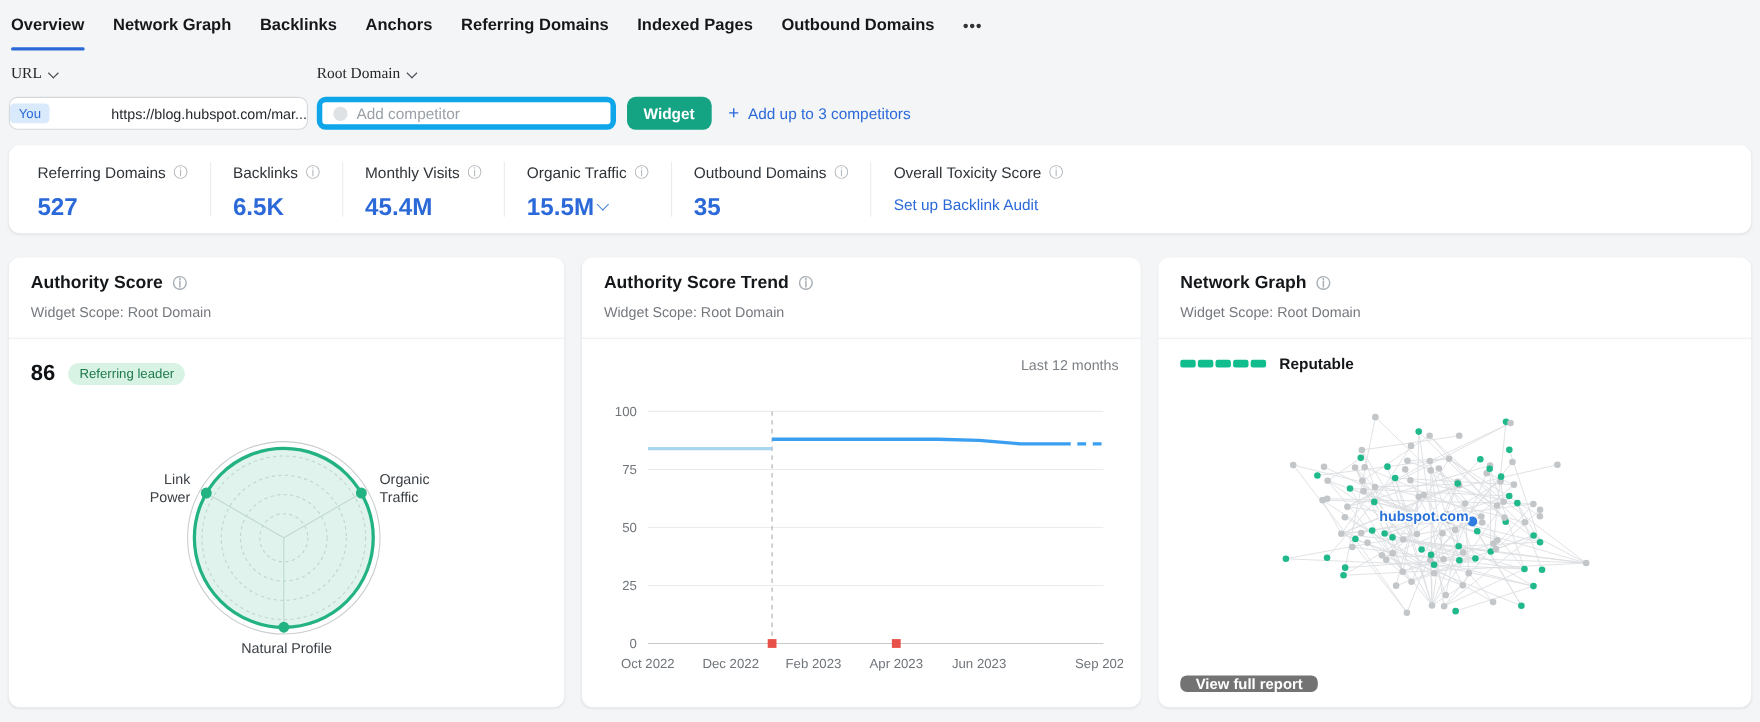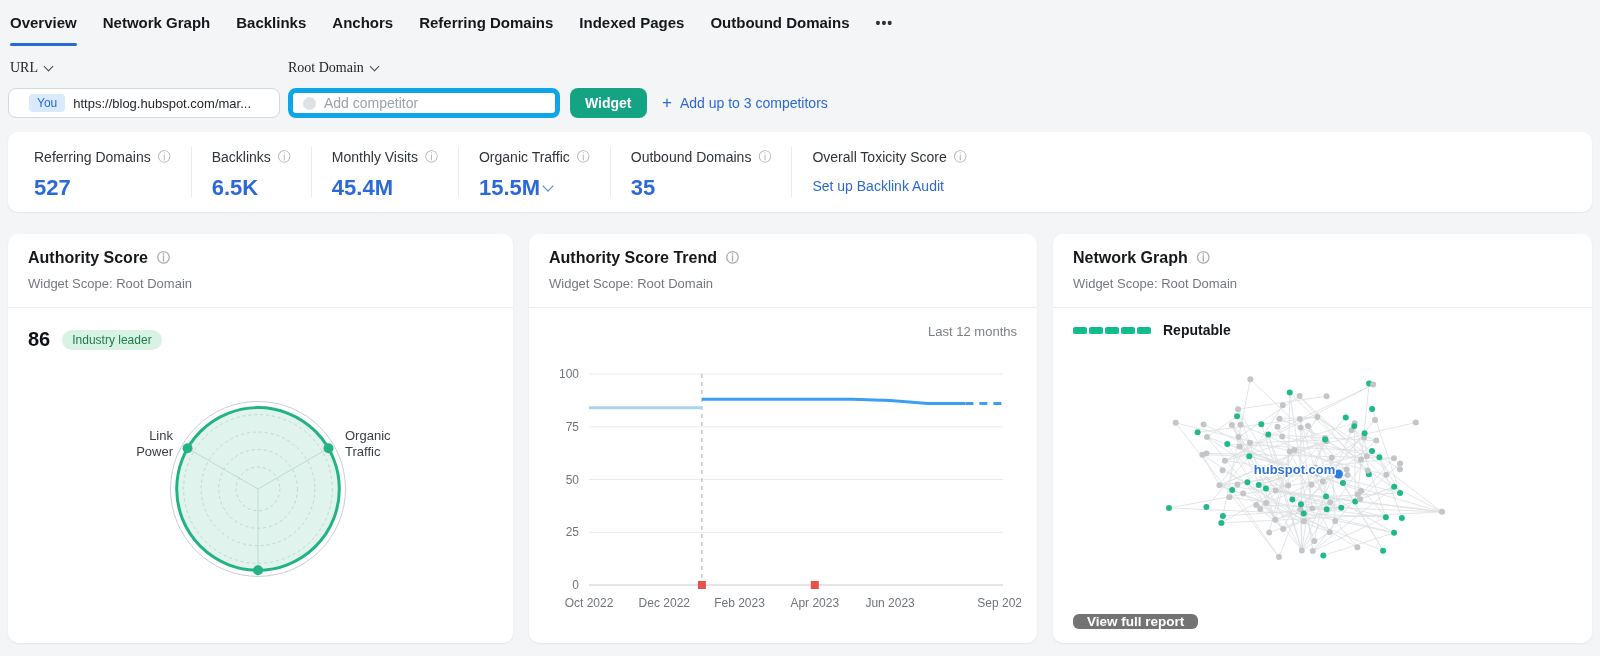--- a/index.html
+++ b/index.html
@@ -17,21 +17,21 @@
   .tab.active::after{content:"";position:absolute;left:0;right:0;bottom:0;height:3px;background:#2b69d9;border-radius:2px;}
   .tab.more{font-size:14px;letter-spacing:1px;color:#2e3338;}
   
   .filters{position:absolute;top:60px;left:0;right:0;height:22px;}
   .scope{position:absolute;display:flex;align-items:center;gap:7px;font-size:14px;color:#22262a;cursor:pointer;font-family:Liberation Serif, serif;}
   .scope.url{left:10px;} .scope.root{left:288px;}
   .chev{display:inline-block;width:7px;height:7px;border-right:1.6px solid #44494f;border-bottom:1.6px solid #44494f;transform:rotate(45deg);margin-top:-4px;}
   .chev-blue{border-color:#4a86d8;margin-left:4px;width:8px;height:8px;}
   
   .inputs{position:absolute;top:88px;left:0;right:0;height:30px;}
-  .target-input{position:absolute;left:8px;width:272px;height:30px;background:#fff;border:1px solid #d5d8db;border-radius:8px;display:flex;align-items:center;gap:8px;padding:0 20px;cursor:text;}
+  .target-input{position:absolute;left:8px;width:272px;height:30px;background:#fff;border:1px solid #d5d8db;border-radius:8px;display:flex;align-items:center;gap:8px;padding:0 0;cursor:text;justify-content:space-between;}
   .you-badge{background:#d9eafc;color:#2b69d9;font-size:12px;padding:2px 8px;border-radius:4px;flex:none;}
   .url-text{font-size:13px;color:#24282c;white-space:nowrap;overflow:hidden;}
   .competitor-input{position:absolute;left:288px;width:272px;height:30px;background:#fff;border:5px solid #0ea5e9;border-radius:8px;display:flex;align-items:center;gap:8px;padding:0 10px;}
   .dot-icon{width:13px;height:13px;border-radius:50%;background:#dfe2e5;flex:none;}
   .competitor-input input{border:none;outline:none;background:transparent;font-size:14px;color:#24282c;width:100%;font-family:inherit;}
   .competitor-input input::placeholder{color:#9aa1a8;}
   .compare-btn{position:absolute;left:570px;height:30px;padding:0 15px;background:#14a483;border:none;border-radius:8px;color:#fff;font-weight:700;font-size:14px;cursor:pointer;font-family:inherit;}
   .add-comp-link{position:absolute;left:662px;line-height:30px;font-size:14px;color:#2b69d9;text-decoration:none;cursor:pointer;display:flex;gap:8px;align-items:center;}
   .add-comp-link .plus{font-size:17px;font-weight:400;}
   
@@ -166,40 +166,41 @@
       <div class="card-head">
         <div class="card-title">
           <span>Authority Score</span>
           <span class="info">ⓘ</span>
         </div>
         <div class="card-scope">Widget Scope: Root Domain</div>
       </div>
       <div class="card-body">
         <div class="score-row">
           <span class="score-num">86</span>
-          <span class="score-badge">Industry leader</span>
+          <span class="score-badge">Referring leader</span>
         </div>
         <svg id="radar-svg" viewBox="0 0 505 337">
             <circle cx="250" cy="182" r="22.0" fill="none" stroke="#d9dcdf" stroke-width="1" stroke-dasharray="3 3"></circle>
             <circle cx="250" cy="182" r="39.6" fill="none" stroke="#d9dcdf" stroke-width="1" stroke-dasharray="3 3"></circle>
             <circle cx="250" cy="182" r="57.2" fill="none" stroke="#d9dcdf" stroke-width="1" stroke-dasharray="3 3"></circle>
             <circle cx="250" cy="182" r="74.8" fill="none" stroke="#d9dcdf" stroke-width="1" stroke-dasharray="3 3"></circle>
             <circle cx="250" cy="182" r="88" fill="none" stroke="#c9cdd1" stroke-width="1"></circle>
             <line x1="250" y1="182" x2="173.8" y2="138.0" stroke="#dcdfe2" stroke-width="1"></line>
             <line x1="250" y1="182" x2="326.2" y2="138.0" stroke="#dcdfe2" stroke-width="1"></line>
             <line x1="250" y1="182" x2="250.0" y2="270.0" stroke="#dcdfe2" stroke-width="1"></line>
             <circle cx="250" cy="182" r="81.8" fill="rgba(35,179,131,0.14)" stroke="#23b383" stroke-width="3"></circle>
             <circle cx="179.1" cy="141.1" r="5" fill="#23b383"></circle>
             <circle cx="320.9" cy="141.1" r="5" fill="#23b383"></circle>
             <circle cx="250.0" cy="263.8" r="5" fill="#23b383"></circle>
           </svg>
         <div class="axis-label lp">Link
 Power</div>
         <div class="axis-label ot">Organic
 Traffic</div>
+        <div class="axis-label np">Natural Profile</div>
       </div>
     </section>
 
     <section class="card card2">
       <div class="card-head">
         <div class="card-title">
           <span>Authority Score Trend</span>
           <span class="info">ⓘ</span>
         </div>
         <div class="card-scope">Widget Scope: Root Domain</div>

